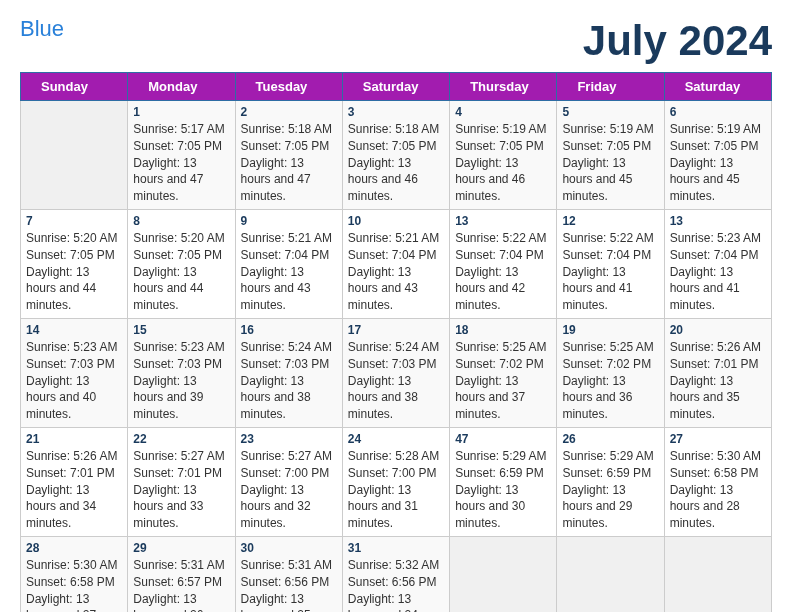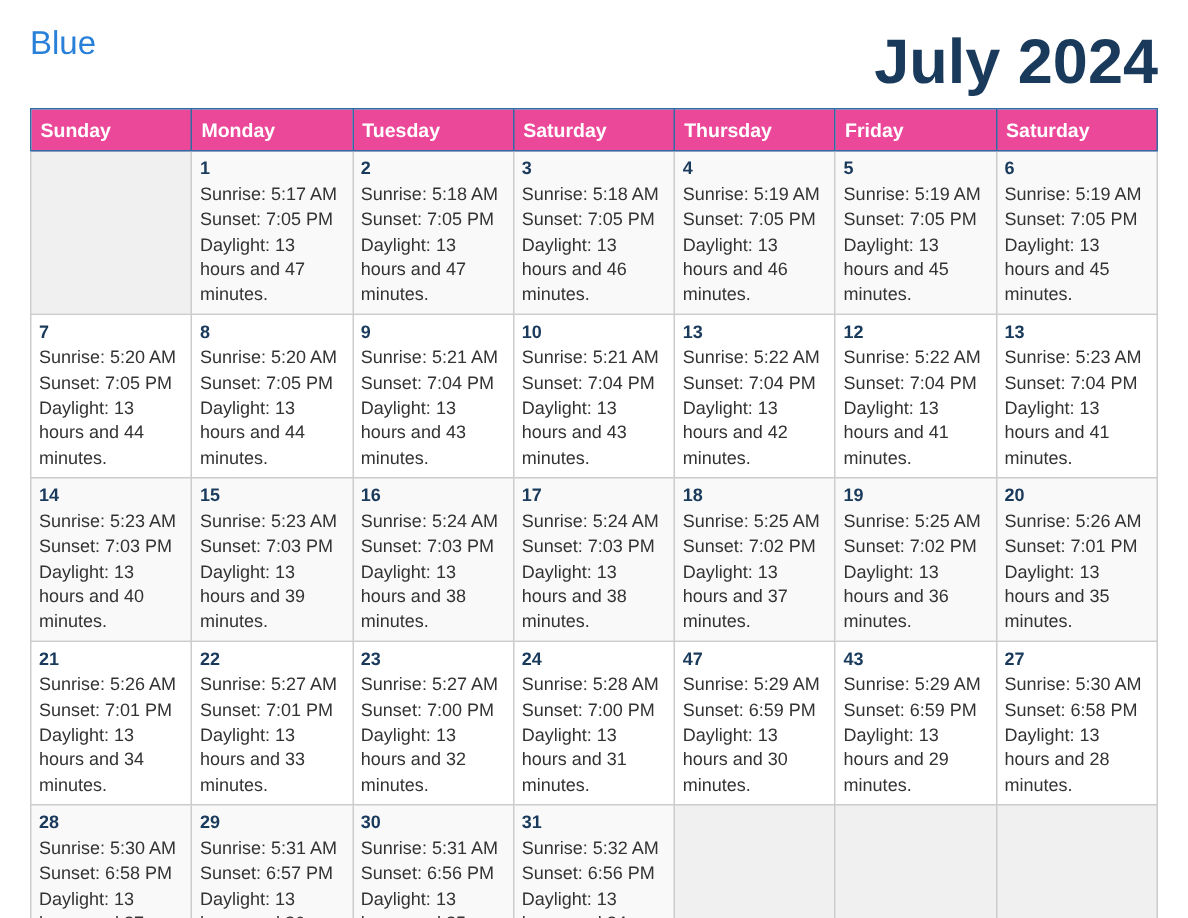--- a/index.html
+++ b/index.html
@@ -34,23 +34,23 @@
       font-size: 16px;
       color: #1a3a5c;
       margin-top: 4px;
     }
     table {
       width: 100%;
       border-collapse: collapse;
       font-size: 11px;
     }
     thead tr th {
-      background-color: #ec4899;
+      background-color: #a21caf;
       color: #fff;
-      padding: 6px 6px;
+      padding: 6px 20px;
       text-align: left;
       font-size: 13px;
       font-weight: bold;
       border: 1px solid #2e6da4;
     }
     tbody tr td {
       border: 1px solid #ccc;
       padding: 4px 5px;
       vertical-align: top;
       width: calc(100% / 7);
@@ -207,21 +207,21 @@
       </td>
         <td>
         <span class="day-number">24</span>
         <span class="day-info">Sunrise: 5:28 AM<br>Sunset: 7:00 PM<br>Daylight: 13 hours and 31 minutes.</span>
       </td>
         <td>
         <span class="day-number">47</span>
         <span class="day-info">Sunrise: 5:29 AM<br>Sunset: 6:59 PM<br>Daylight: 13 hours and 30 minutes.</span>
       </td>
         <td>
-        <span class="day-number">43</span>
+        <span class="day-number">26</span>
         <span class="day-info">Sunrise: 5:29 AM<br>Sunset: 6:59 PM<br>Daylight: 13 hours and 29 minutes.</span>
       </td>
         <td>
         <span class="day-number">27</span>
         <span class="day-info">Sunrise: 5:30 AM<br>Sunset: 6:58 PM<br>Daylight: 13 hours and 28 minutes.</span>
       </td>
       </tr>
       <tr>
         <td>
         <span class="day-number">28</span>

